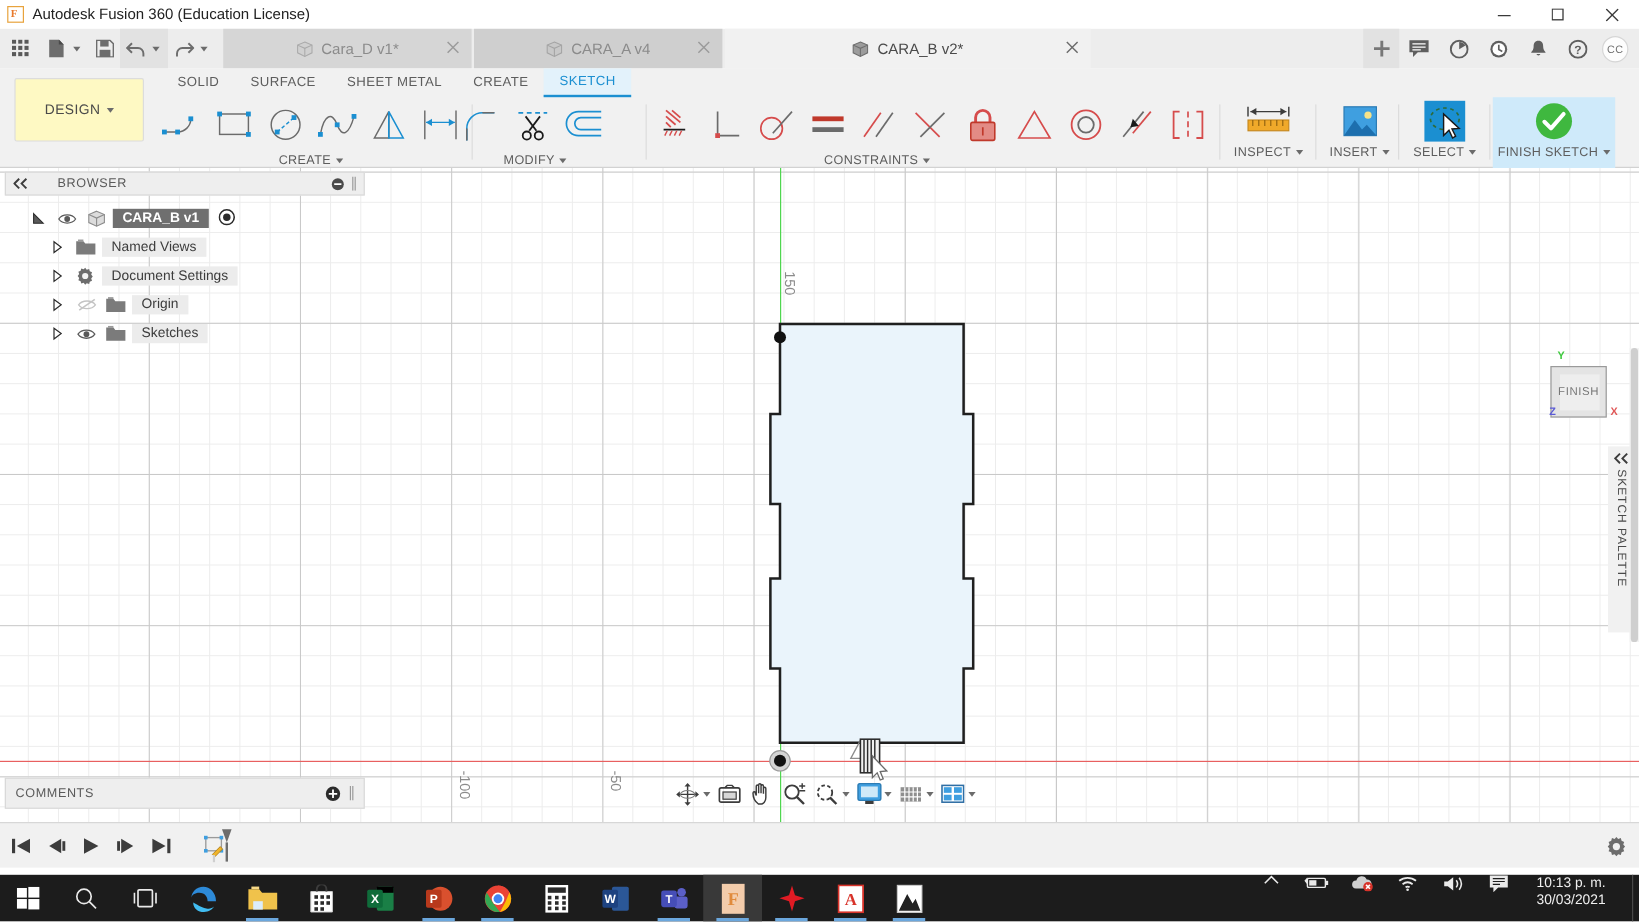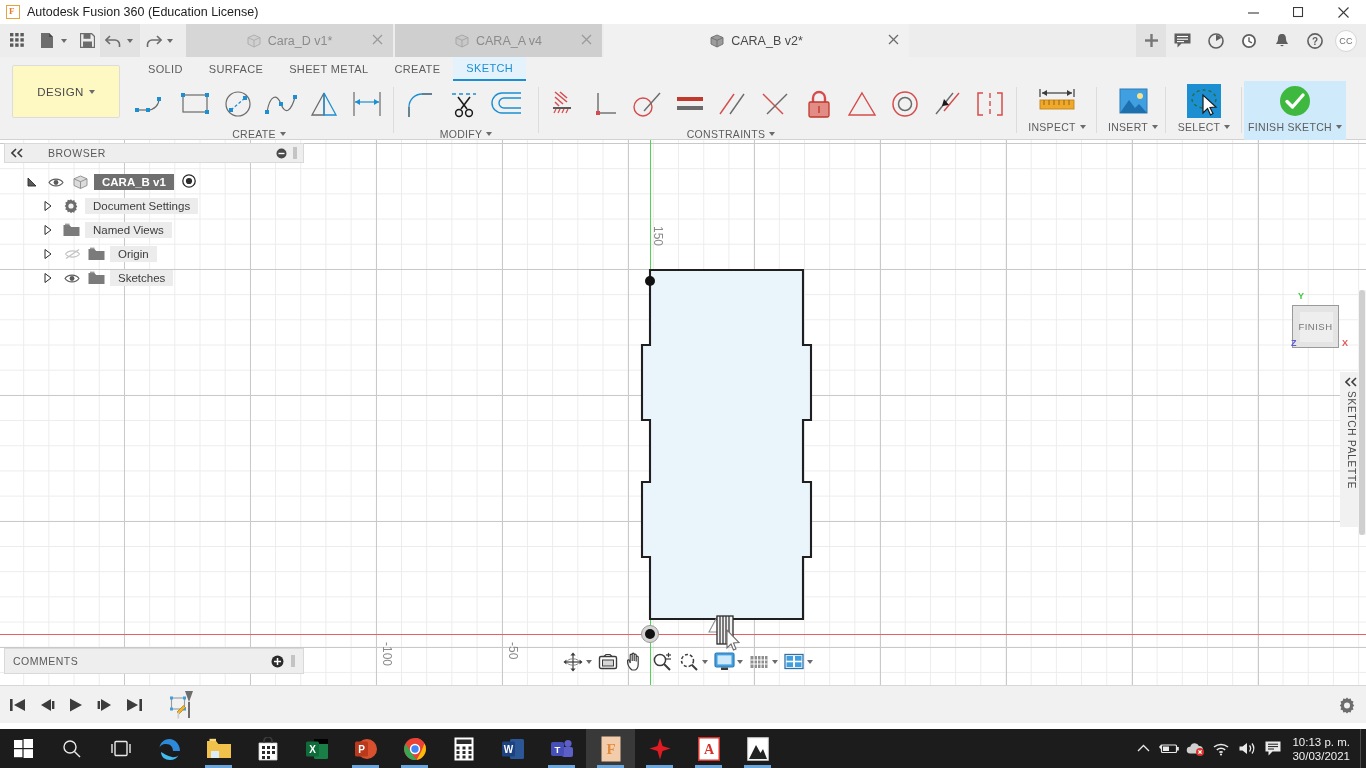--- a/index.html
+++ b/index.html
@@ -215,21 +215,21 @@
 
   
   .taskbar {
     position:absolute; left:0; top:729px; width:1366px; height:39px;
     background:#1c1c1c; display:flex; align-items:center;
   }
   .tk { width:49px; height:39px; display:flex; align-items:center; justify-content:center; position:relative;}
   .tk.start { width:47px; }
   .tk .under { position:absolute; bottom:0; left:11px; width:27px; height:3px; background:#6ba7dd; }
   .tk.act { background:#393939; }
-  .tray { margin-left:auto; display:flex; align-items:center; height:39px; color:#eaeaea; }
+  .tray { margin-left:auto; display:flex; align-items:flex-start; height:39px; color:#eaeaea;gap:12px; }
   .tray .ti { width:26px; display:flex; align-items:center; justify-content:center; }
   .clock { font-size:11.5px; line-height:14px; text-align:right; padding:0 10px 0 6px; color:#f0f0f0;}
   .tb-edge { width:6px; height:39px; border-left:1px solid #4a4a4a; }
 
   svg { shape-rendering:geometricPrecision; }
 </style>
 </head>
 <body>
 
 <div id="app">
@@ -485,21 +485,21 @@
             </svg>
         </div>
       </div>
       <div class="pl">
         <span>CREATE</span>
         <span class="caret-lbl"></span>
       </div>
     </div>
     <div class="vsep" style="left:393px"></div>
 
-    <div class="panel" style="left:398px; width:136px;">
+    <div class="panel" style="left:378px; width:136px;">
       <div class="icons">
         <div class="tool">
           <svg width="32" height="30" viewBox="0 0 32 30">
               <path d="M5 28 V18 A13 13 0 0 1 18 5 H28" fill="none" stroke="#1b8fd1" stroke-width="1.3"></path>
               <path d="M5 28 V18" stroke="#6b6b6b" stroke-width="1.3"></path>
               <path d="M18 5 H28" stroke="#6b6b6b" stroke-width="1.3"></path>
             </svg>
         </div>
         <div class="tool">
           <svg width="32" height="30" viewBox="0 0 32 30">
@@ -804,42 +804,42 @@
       </div>
 
       <div class="br-row">
         <span style="width:30px"></span>
         <span class="br-arrow">
           <svg width="12" height="12" viewBox="0 0 12 12">
               <path d="M3 1.5 L9 6 L3 10.5 Z" fill="#ffffff" stroke="#2b2b2b" stroke-width="1"></path>
             </svg>
         </span>
         <span class="br-folder">
-          <svg width="16" height="16" viewBox="0 0 16 16">
-              <path d="M8 1.2 l1.3 1.5 2 -.6 .5 2 1.9 .8 -.7 1.9 1.3 1.6 -1.3 1.6 .7 1.9 -1.9 .8 -.5 2 -2 -.6 L8 15.2 6.7 13.7 4.7 14.3 4.2 12.3 2.3 11.5 3 9.6 1.7 8 3 6.4 2.3 4.5 4.2 3.7 4.7 1.7 6.7 2.3 Z" fill="#6d6d6d"></path>
-              <circle cx="8" cy="8" r="2.6" fill="#f4f4f4"></circle>
-            </svg>
-        </span>
-        <span class="br-name">Document Settings</span>
+          <svg width="17" height="14" viewBox="0 0 17 14">
+              <path d="M0.5 2 h6 l1.6 2 h8.4 v9 h-16 z" fill="#7b7b7b"></path>
+              <rect x="2" y="0.6" width="4.5" height="1.6" fill="#9b9b9b"></rect>
+            </svg>
+        </span>
+        <span class="br-name">Named Views</span>
       </div>
 
       <div class="br-row">
         <span style="width:30px"></span>
         <span class="br-arrow">
           <svg width="12" height="12" viewBox="0 0 12 12">
               <path d="M3 1.5 L9 6 L3 10.5 Z" fill="#ffffff" stroke="#2b2b2b" stroke-width="1"></path>
             </svg>
         </span>
         <span class="br-folder">
-          <svg width="17" height="14" viewBox="0 0 17 14">
-              <path d="M0.5 2 h6 l1.6 2 h8.4 v9 h-16 z" fill="#7b7b7b"></path>
-              <rect x="2" y="0.6" width="4.5" height="1.6" fill="#9b9b9b"></rect>
-            </svg>
-        </span>
-        <span class="br-name">Named Views</span>
+          <svg width="16" height="16" viewBox="0 0 16 16">
+              <path d="M8 1.2 l1.3 1.5 2 -.6 .5 2 1.9 .8 -.7 1.9 1.3 1.6 -1.3 1.6 .7 1.9 -1.9 .8 -.5 2 -2 -.6 L8 15.2 6.7 13.7 4.7 14.3 4.2 12.3 2.3 11.5 3 9.6 1.7 8 3 6.4 2.3 4.5 4.2 3.7 4.7 1.7 6.7 2.3 Z" fill="#6d6d6d"></path>
+              <circle cx="8" cy="8" r="2.6" fill="#f4f4f4"></circle>
+            </svg>
+        </span>
+        <span class="br-name">Document Settings</span>
       </div>
 
       <div class="br-row">
         <span style="width:30px"></span>
         <span class="br-arrow">
           <svg width="12" height="12" viewBox="0 0 12 12">
               <path d="M3 1.5 L9 6 L3 10.5 Z" fill="#ffffff" stroke="#2b2b2b" stroke-width="1"></path>
             </svg>
         </span>
         <span class="br-eye">

